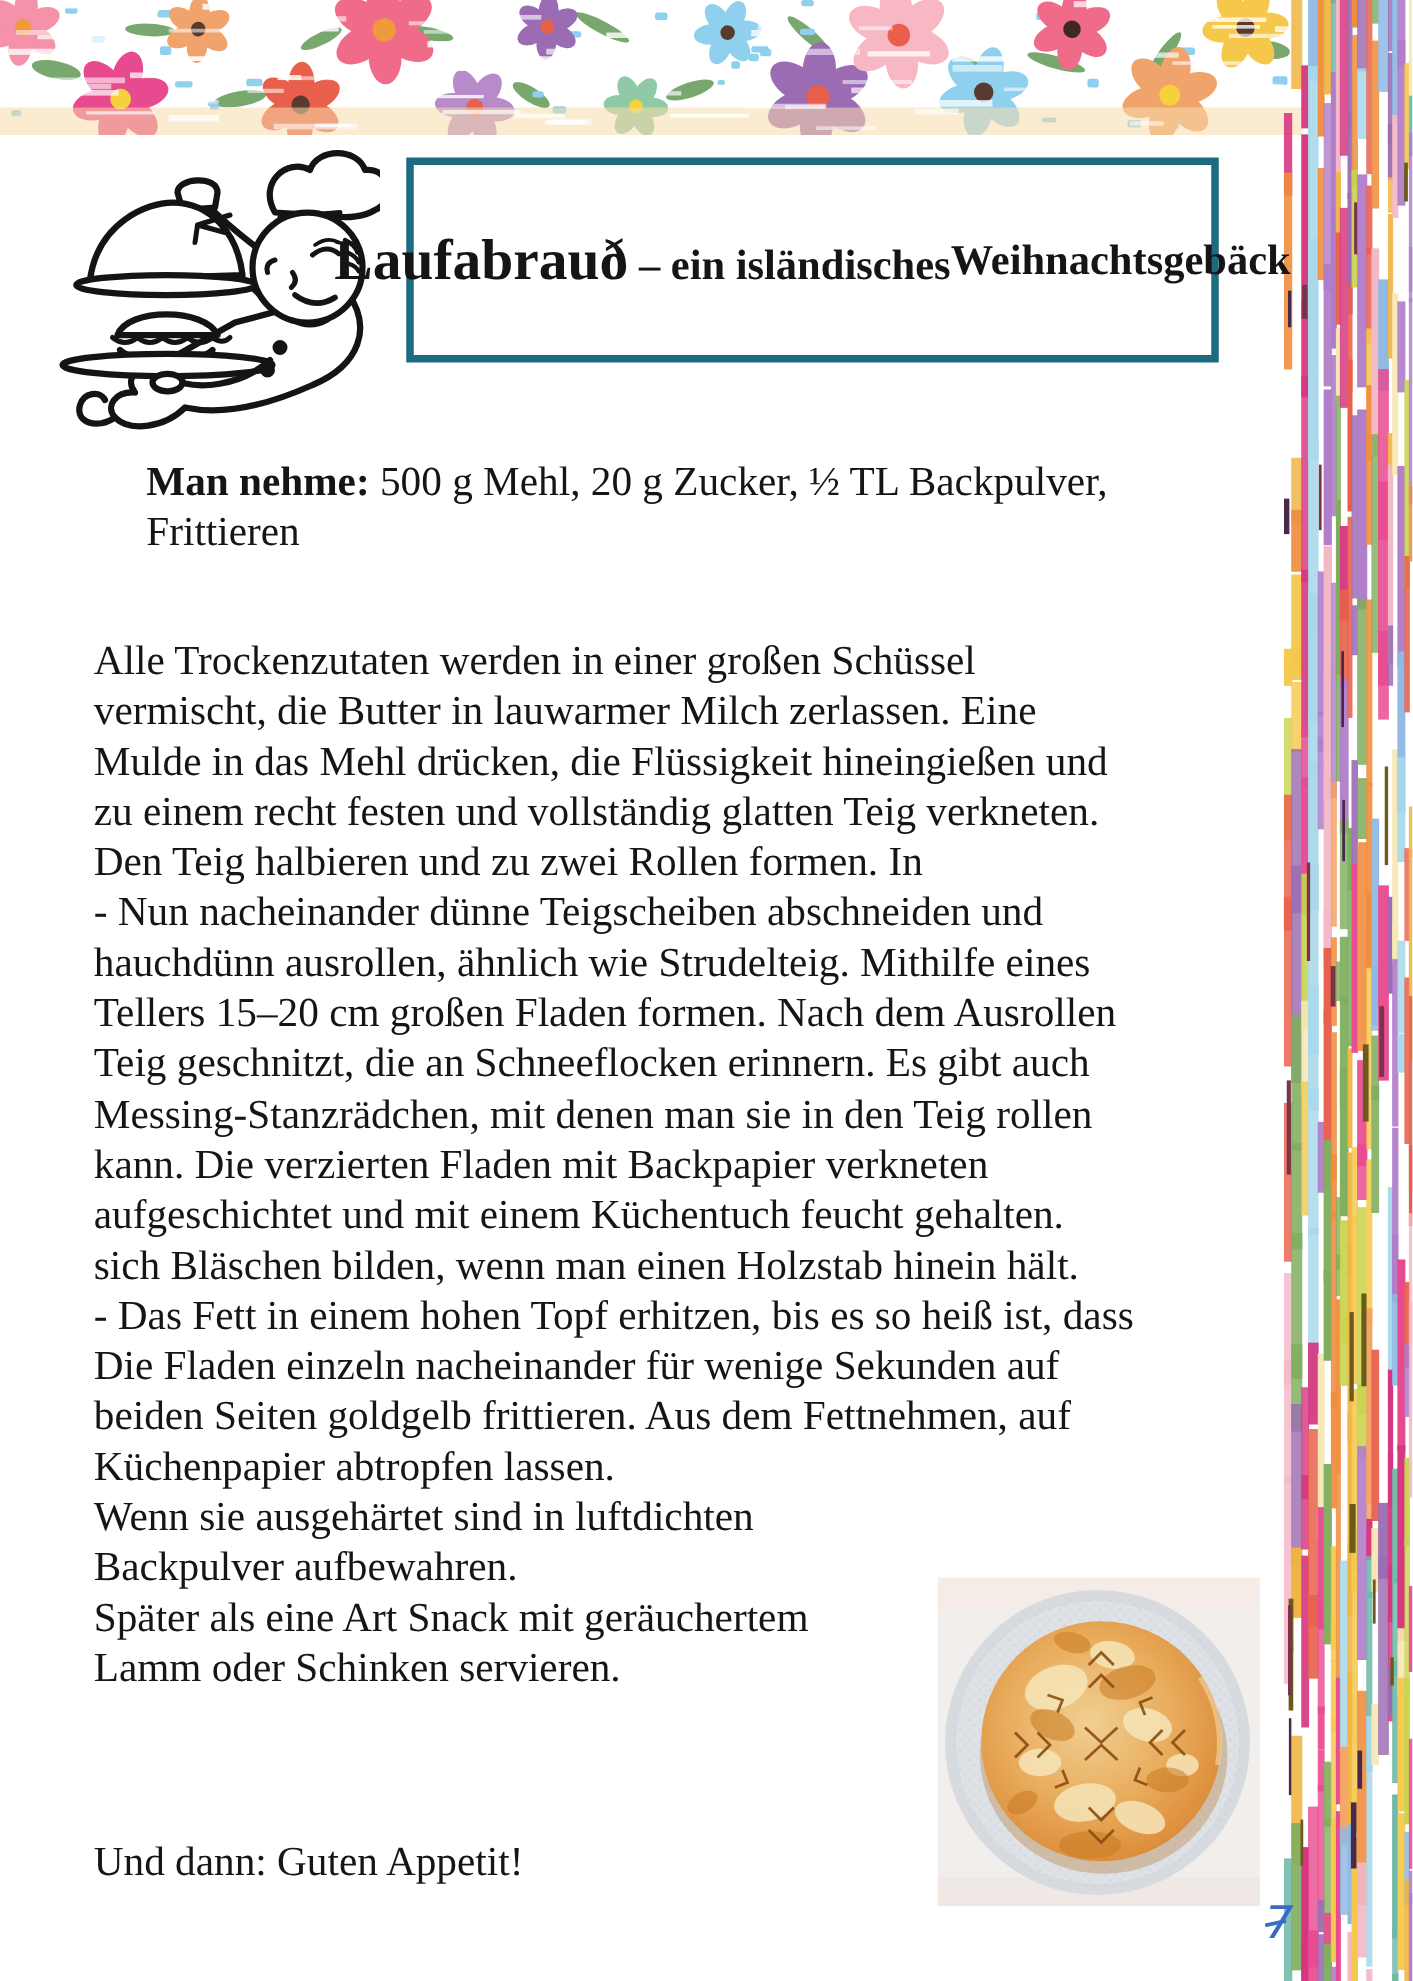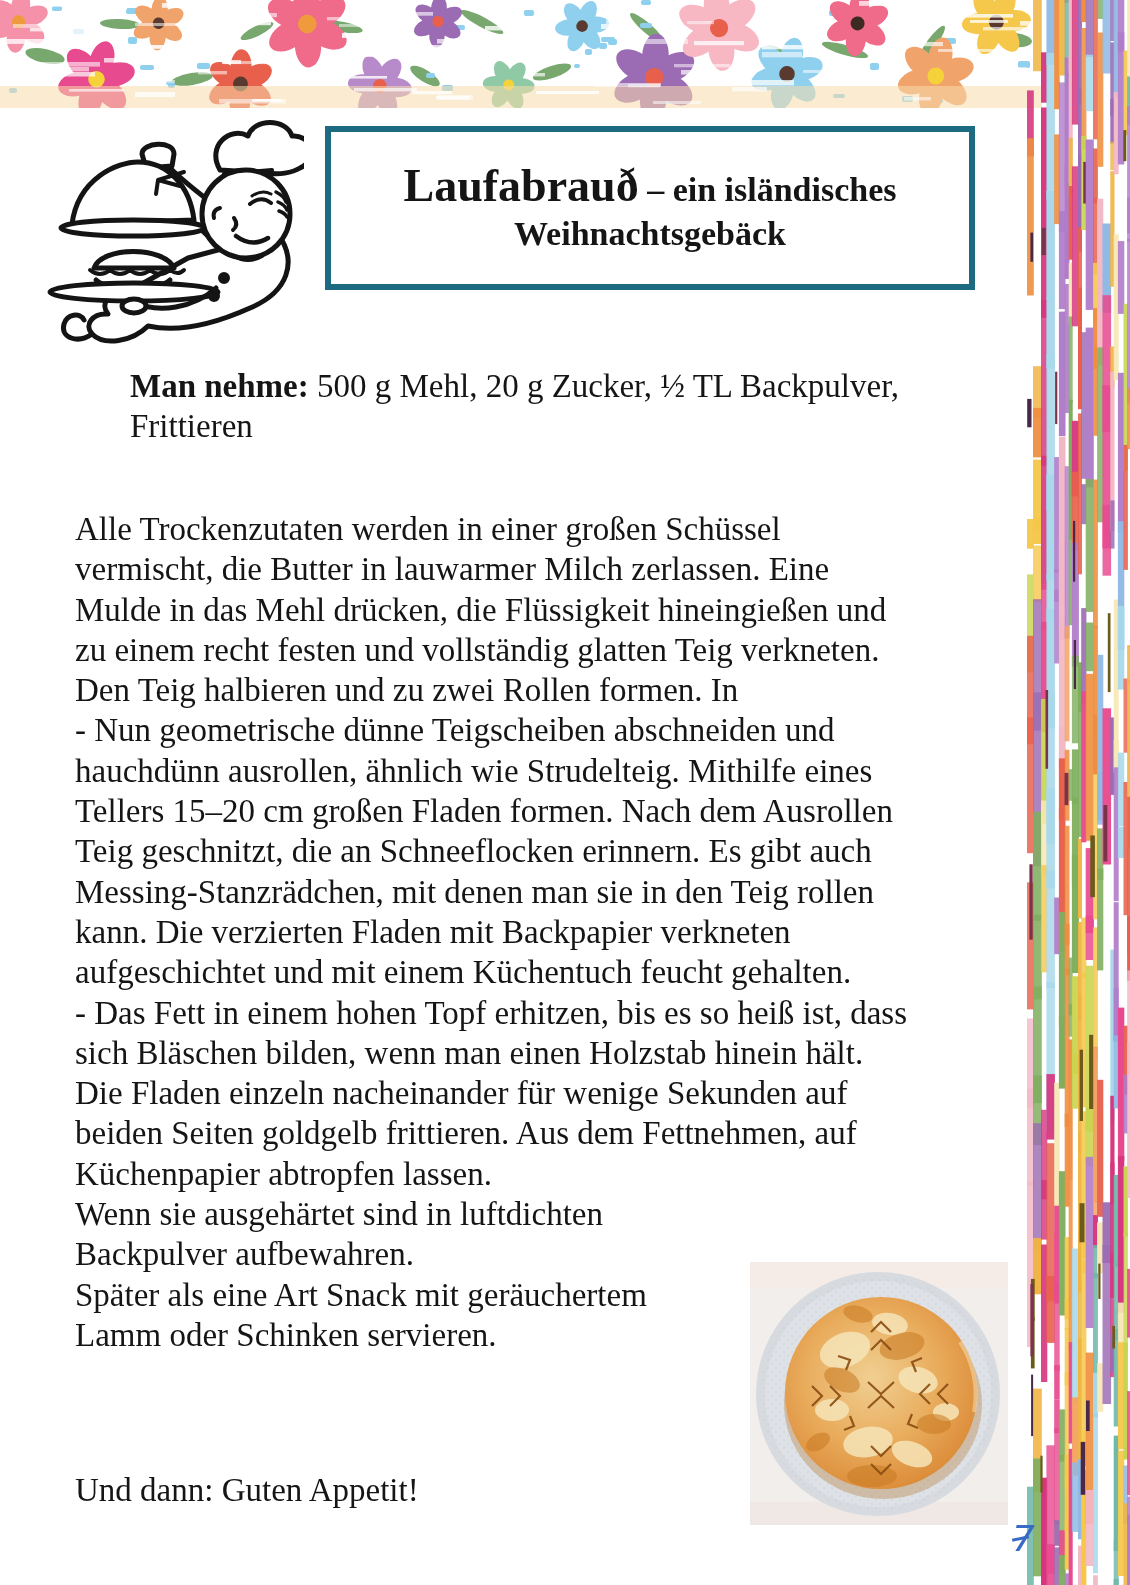--- a/index.html
+++ b/index.html
@@ -6,29 +6,29 @@
   body{
     width:1130px;height:1585px;position:relative;background:#ffffff;
     font-family:"Liberation Serif", serif;color:#151515;overflow:hidden;
   }
   .banner{position:absolute;left:0;top:0;width:1042px;height:108px;}
   .stripes{position:absolute;right:0;top:0;width:103px;height:1585px;}
   .chef{position:absolute;left:38px;top:116px;width:266px;height:230px;}
   .title-box{
     position:absolute;left:325px;top:126px;width:650px;height:164px;
     border:6px solid #1d6b80;box-sizing:border-box;background:#fff;
-    display:flex;flex-direction:column;justify-content:center;align-items:center;
+    display:flex;justify-content:center;align-items:center;
     text-align:center;
   }
   .title-line1{line-height:1.1;white-space:pre;}
   .title-main{font-size:46px;font-weight:bold;}
   .title-sub{font-size:34px;font-weight:bold;}
   .title-line2{line-height:1.2;margin-top:2px;}
   .ingredients{
-    position:absolute;left:130px;top:366px;width:880px;margin:0;
+    position:absolute;left:117px;top:366px;width:880px;margin:0;
     font-size:33px;line-height:40px;
   }
   .ingredients .line{display:block;white-space:pre;}
   .body-text{
     position:absolute;left:75px;top:509px;width:915px;
     font-size:33px;line-height:40.3px;
   }
   .body-text .line{white-space:nowrap;}
   .closing{
     position:absolute;left:75px;top:1472px;font-size:33px;white-space:nowrap;
@@ -680,29 +680,29 @@
   <span class="line"><b>Man nehme:</b><span> 500 g Mehl, 20 g Zucker, ½ TL Backpulver,</span></span>
   <span class="line">Frittieren</span>
 </p>
 
 <div class="body-text">
     <div class="line">Alle Trockenzutaten werden in einer großen Schüssel</div>
     <div class="line">vermischt, die Butter in lauwarmer Milch zerlassen. Eine</div>
     <div class="line">Mulde in das Mehl drücken, die Flüssigkeit hineingießen und</div>
     <div class="line">zu einem recht festen und vollständig glatten Teig verkneten.</div>
     <div class="line">Den Teig halbieren und zu zwei Rollen formen. In</div>
-    <div class="line">- Nun geometrische dünne Teigscheiben abschneiden und</div>
+    <div class="line">- Nun nacheinander dünne Teigscheiben abschneiden und</div>
     <div class="line">hauchdünn ausrollen, ähnlich wie Strudelteig. Mithilfe eines</div>
     <div class="line">Tellers 15–20 cm großen Fladen formen. Nach dem Ausrollen</div>
     <div class="line">Teig geschnitzt, die an Schneeflocken erinnern. Es gibt auch</div>
     <div class="line">Messing-Stanzrädchen, mit denen man sie in den Teig rollen</div>
     <div class="line">kann. Die verzierten Fladen mit Backpapier verkneten</div>
     <div class="line">aufgeschichtet und mit einem Küchentuch feucht gehalten.</div>
+    <div class="line">sich Bläschen bilden, wenn man einen Holzstab hinein hält.</div>
     <div class="line">- Das Fett in einem hohen Topf erhitzen, bis es so heiß ist, dass</div>
-    <div class="line">sich Bläschen bilden, wenn man einen Holzstab hinein hält.</div>
     <div class="line">Die Fladen einzeln nacheinander für wenige Sekunden auf</div>
     <div class="line">beiden Seiten goldgelb frittieren. Aus dem Fettnehmen, auf</div>
     <div class="line">Küchenpapier abtropfen lassen.</div>
     <div class="line">Wenn sie ausgehärtet sind in luftdichten</div>
     <div class="line">Backpulver aufbewahren.</div>
     <div class="line">Später als eine Art Snack mit geräuchertem</div>
     <div class="line">Lamm oder Schinken servieren.</div>
   </div>
 
 <div class="closing">Und dann: Guten Appetit!</div>

